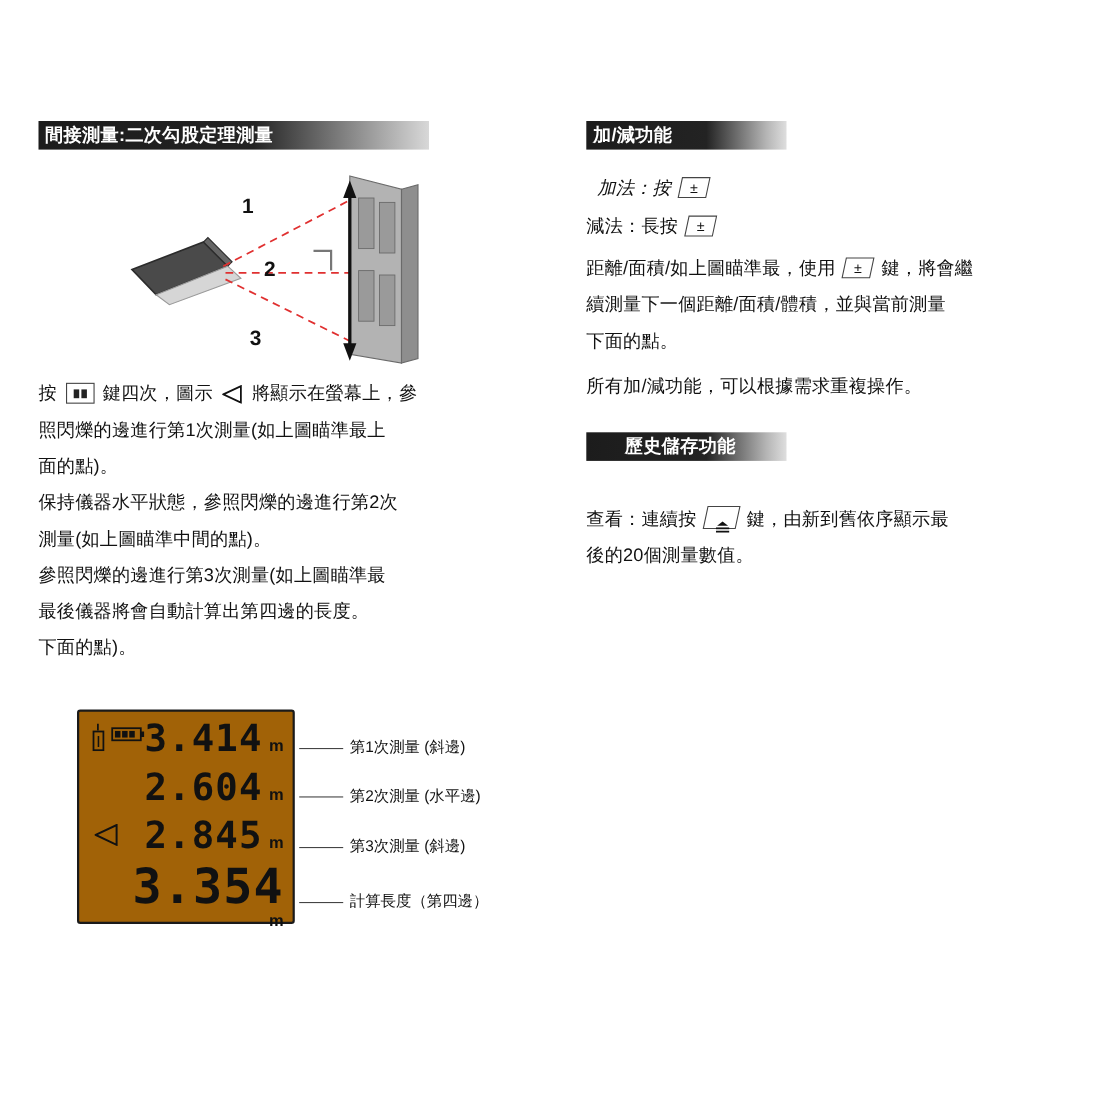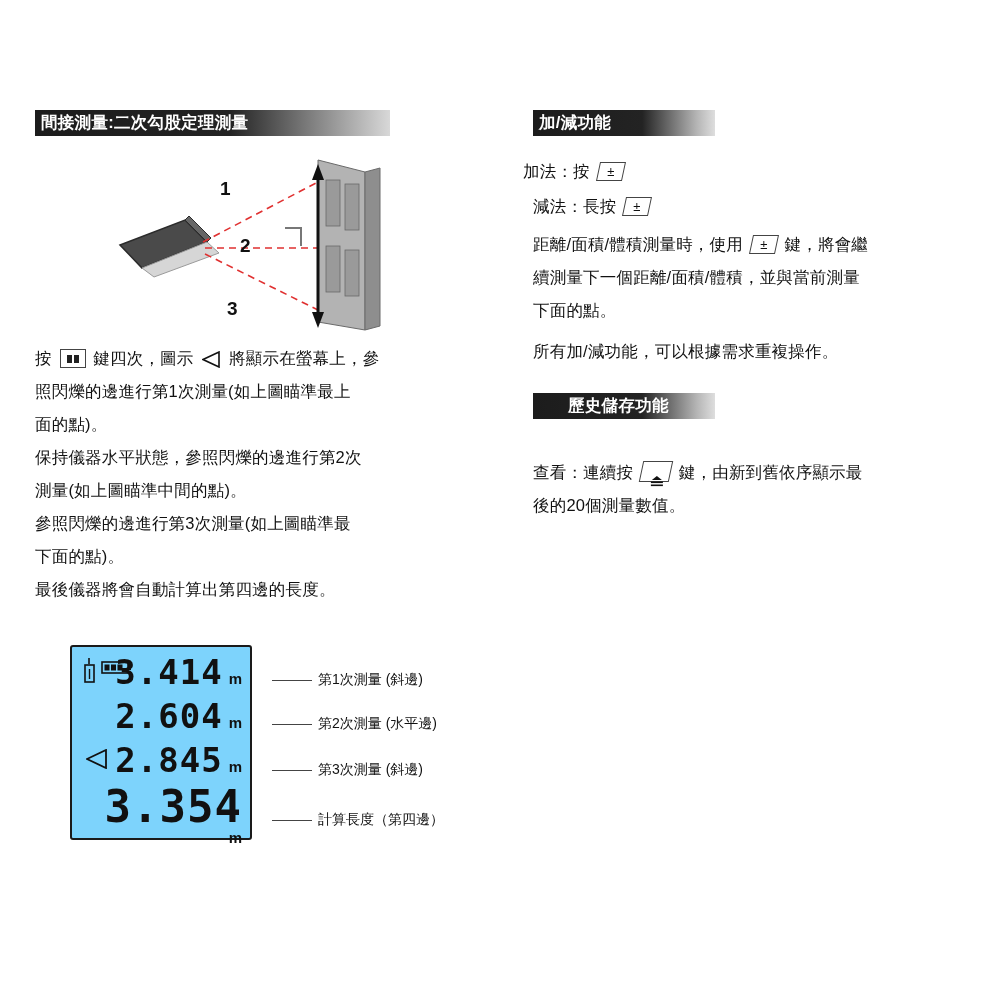--- a/index.html
+++ b/index.html
@@ -109,24 +109,24 @@
   .illus {
     position: absolute;
     left: 35px; top: 150px;
     width: 430px; height: 185px;
   }
 
   
   .lcd {
     position: absolute;
     left: 70px; top: 645px;
-    width: 182px; height: 195px;
+    width: 198px; height: 195px;
     border: 2px solid #1a1a1a;
     border-radius: 3px;
-    background: #7dd3fc;
+    background: #a16207;
     box-sizing: border-box;
   }
   .lcd-row {
     position: absolute;
     right: 8px;
     display: flex;
     align-items: flex-end;
     justify-content: flex-end;
   }
   .lcd-num {
@@ -224,22 +224,22 @@
             <polygon points="1,8.5 17,1 17,16" fill="none" stroke="#111" stroke-width="1.6"></polygon>
           </svg>
       </span>
       <span>將顯示在螢幕上，參</span>
     </span>
     <span class="ln">照閃爍的邊進行第1次測量(如上圖瞄準最上</span>
     <span class="ln">面的點)。</span>
     <span class="ln">保持儀器水平狀態，參照閃爍的邊進行第2次</span>
     <span class="ln">測量(如上圖瞄準中間的點)。</span>
     <span class="ln">參照閃爍的邊進行第3次測量(如上圖瞄準最</span>
+    <span class="ln">最後儀器將會自動計算出第四邊的長度。</span>
     <span class="ln">下面的點)。</span>
-    <span class="ln">最後儀器將會自動計算出第四邊的長度。</span>
   </div>
 
   <div class="lcd">
 
     <svg width="60" height="26" viewBox="0 0 60 26" style="position:absolute;left:10px;top:10px;">
       <line x1="7" y1="1" x2="7" y2="7" stroke="#111" stroke-width="1.6"></line>
       <rect x="3" y="8" width="9" height="17" fill="none" stroke="#111" stroke-width="1.6"></rect>
       <line x1="7.5" y1="12" x2="7.5" y2="22" stroke="#111" stroke-width="1.4"></line>
       <rect x="20" y="5" width="26" height="11" fill="none" stroke="#111" stroke-width="1.6"></rect>
       <rect x="46" y="8" width="3" height="5" fill="#111"></rect>
@@ -281,37 +281,37 @@
   <div class="callout-line" style="left:272px; top:770px; width:40px;"></div>
   <div class="callout" style="left:318px; top:761px;">第3次測量 (斜邊)</div>
 
   <div class="callout-line" style="left:272px; top:820px; width:40px;"></div>
   <div class="callout" style="left:318px; top:811px;">計算長度（第四邊）</div>
 
   <div class="sec-header short" style="left:533px; top:110px; width:182px;">
     <span>加/減功能</span>
   </div>
 
-  <div class="para" style="left:523px; top:155px;">
+  <div class="para" style="left:543px; top:155px;font-style:italic;">
     <span class="ln">
       <span>加法：按</span>
       <span class="keybox key-unit inline-key"><span class="inner">±</span></span>
     </span>
   </div>
 
   <div class="para" style="left:533px; top:190px;">
     <span class="ln">
       <span>減法：長按</span>
       <span class="keybox key-unit inline-key"><span class="inner">±</span></span>
     </span>
   </div>
 
   <div class="para" style="left:533px; top:228px; width:445px;">
     <span class="ln">
-      <span>距離/面積/體積測量時，使用</span>
+      <span>距離/面積/如上圖瞄準最，使用</span>
       <span class="keybox key-unit inline-key"><span class="inner">±</span></span>
       <span>鍵，將會繼</span>
     </span>
     <span class="ln">續測量下一個距離/面積/體積，並與當前測量</span>
     <span class="ln">下面的點。</span>
     <span class="ln" style="margin-top:8px;">所有加/減功能，可以根據需求重複操作。</span>
   </div>
 
   <div class="sec-header short" style="left:533px; top:393px; width:182px;padding-left:35px;">
     <span>歷史儲存功能</span>

